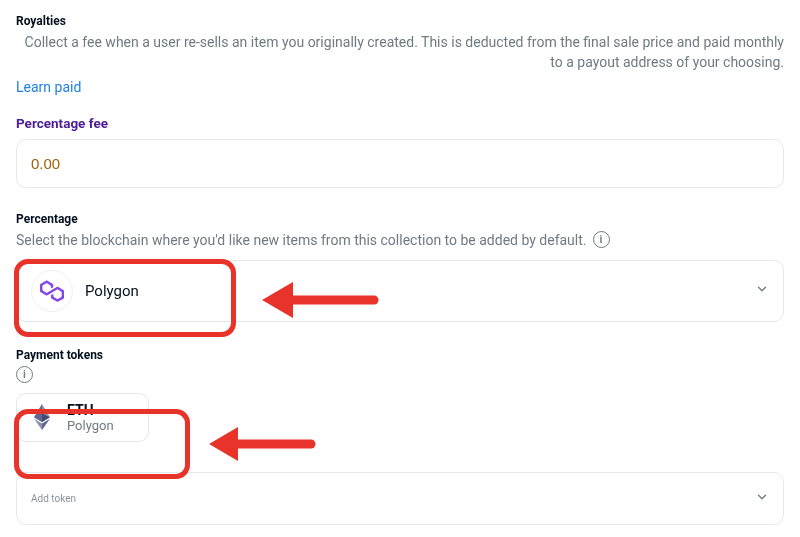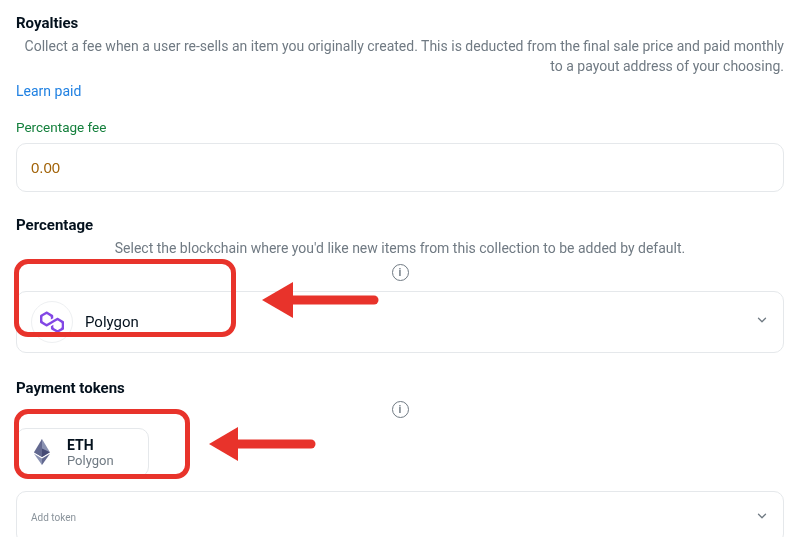--- a/index.html
+++ b/index.html
@@ -5,62 +5,61 @@
     * { box-sizing: border-box; margin: 0; padding: 0; }
     body {
       font-family: -apple-system, BlinkMacSystemFont, "Segoe UI", Roboto, Helvetica, Arial, sans-serif;
       background: #ffffff;
       color: #353840;
       padding: 14px 16px;
       width: 800px;
     }
     .section { margin-bottom: 24px; }
     .section-title {
-      font-size: 15px;
+      font-size: 12px;
       font-weight: 700;
       color: #04111d;
       margin-bottom: 4px;
     }
     .section-desc {
       font-size: 14px;
       color: #707a83;
       line-height: 1.45;
       margin-bottom: 4px;
       text-align: right;
     }
     .learn-more {
       color: #2081e2;
       font-size: 14px;
       text-decoration: none;
       display: inline-block;
       margin-bottom: 10px;
     }
     .field-label {
       font-size: 13.5px;
-      font-weight: 400;
-      color: #15803d;
+      font-weight: 700;
+      color: #4c1d95;
       margin-bottom: 8px;
       margin-top: 10px;
     }
     .text-input {
       width: 100%;
       border: 1px solid #e5e8eb;
       border-radius: 10px;
       padding: 15px 14px;
       font-size: 15px;
       color: #a16207;
       background: #fff;
       outline: none;
     }
     .desc-with-icon {
       display: flex;
       align-items: center;
       gap: 6px;
       margin-bottom: 10px;
-      flex-direction: column;
     }
     .info-icon {
       width: 17px;
       height: 17px;
       border: 1.5px solid #707a83;
       border-radius: 50%;
       display: inline-flex;
       align-items: center;
       justify-content: center;
       font-size: 11px;
@@ -98,21 +97,21 @@
       color: #04111d;
     }
     .token-chip {
       display: inline-flex;
       align-items: center;
       gap: 10px;
       border: 1px solid #e5e8eb;
       border-radius: 10px;
       padding: 8px 34px 8px 10px;
       background: #fff;
-      margin-bottom: 14px;
+      margin-bottom: 30px;
       position: relative;
     }
     .token-chip .token-text { display: flex; flex-direction: column; }
     .token-chip .token-symbol {
       font-size: 14px;
       font-weight: 700;
       color: #04111d;
     }
     .token-chip .token-net {
       font-size: 13px;

